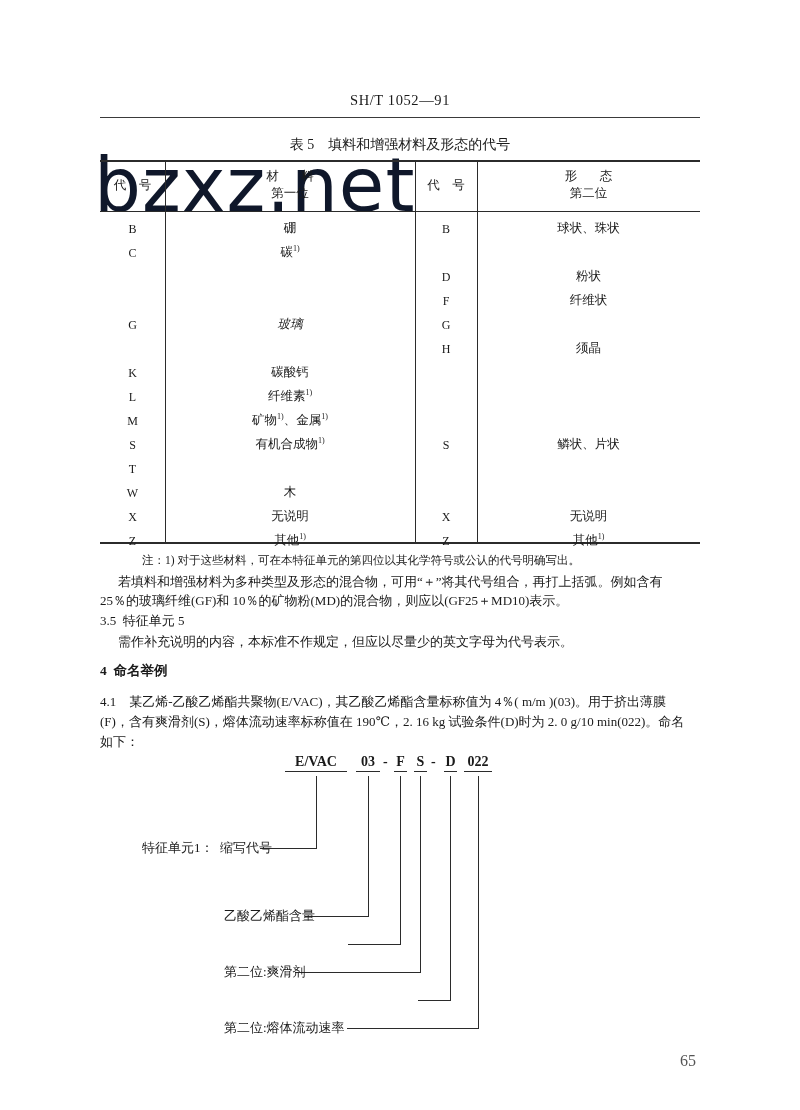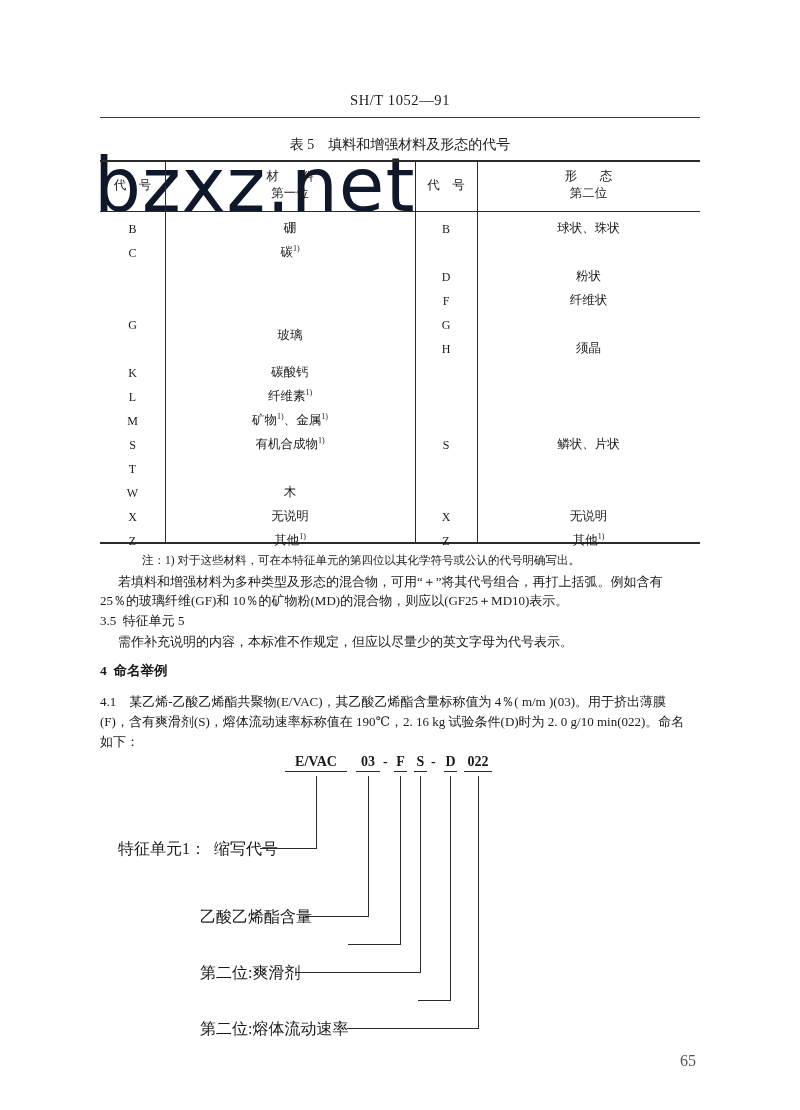--- a/index.html
+++ b/index.html
@@ -140,22 +140,23 @@
     width: 1px;
     background: #2b2b2b;
   }
   .lead-h {
     position: absolute;
     height: 1px;
     background: #2b2b2b;
   }
   .dlabel {
     position: absolute;
-    font-size: 16px;
-    white-space: nowrap;
+    font-size: 13px;
+    white-space: nowrap;
+    margin-left: 24px;
   }
   #page-num {
     position: absolute;
     left: 0;
     top: 1052px;
     width: 800px;
     text-align: right;
     padding-right: 104px;
     box-sizing: border-box;
     font-size: 16px;
@@ -203,21 +204,21 @@
     <div class="cell code" style="left:0px; top:230px; width:65px;">L</div>
     <div class="cell code" style="left:0px; top:254px; width:65px;">M</div>
     <div class="cell code" style="left:0px; top:278px; width:65px;">S</div>
     <div class="cell code" style="left:0px; top:302px; width:65px;">T</div>
     <div class="cell code" style="left:0px; top:326px; width:65px;">W</div>
     <div class="cell code" style="left:0px; top:350px; width:65px;">X</div>
     <div class="cell code" style="left:0px; top:374px; width:65px;">Z</div>
 
     <div class="cell" style="left:65px; top:60px;  width:250px;"><span>硼</span></div>
     <div class="cell" style="left:65px; top:84px;  width:250px;"><span>碳</span><sup>1)</sup></div>
-    <div class="cell" style="left:65px; top:167px; width:250px;"><span>玻璃</span></div>
+    <div class="cell" style="left:65px; top:156px; width:250px;font-style:italic;"><span>玻璃</span></div>
     <div class="cell" style="left:65px; top:204px; width:250px;"><span>碳酸钙</span></div>
     <div class="cell" style="left:65px; top:228px; width:250px;"><span>纤维素</span><sup>1)</sup></div>
     <div class="cell" style="left:65px; top:252px; width:250px;"><span>矿物</span><sup>1)</sup><span>、金属</span><sup>1)</sup></div>
     <div class="cell" style="left:65px; top:276px; width:250px;"><span>有机合成物</span><sup>1)</sup></div>
     <div class="cell" style="left:65px; top:324px; width:250px;"><span>木</span></div>
     <div class="cell" style="left:65px; top:348px; width:250px;"><span>无说明</span></div>
     <div class="cell" style="left:65px; top:372px; width:250px;"><span>其他</span><sup>1)</sup></div>
 
     <div class="cell code" style="left:315px; top:62px;  width:62px;">B</div>
     <div class="cell code" style="left:315px; top:110px; width:62px;">D</div>

